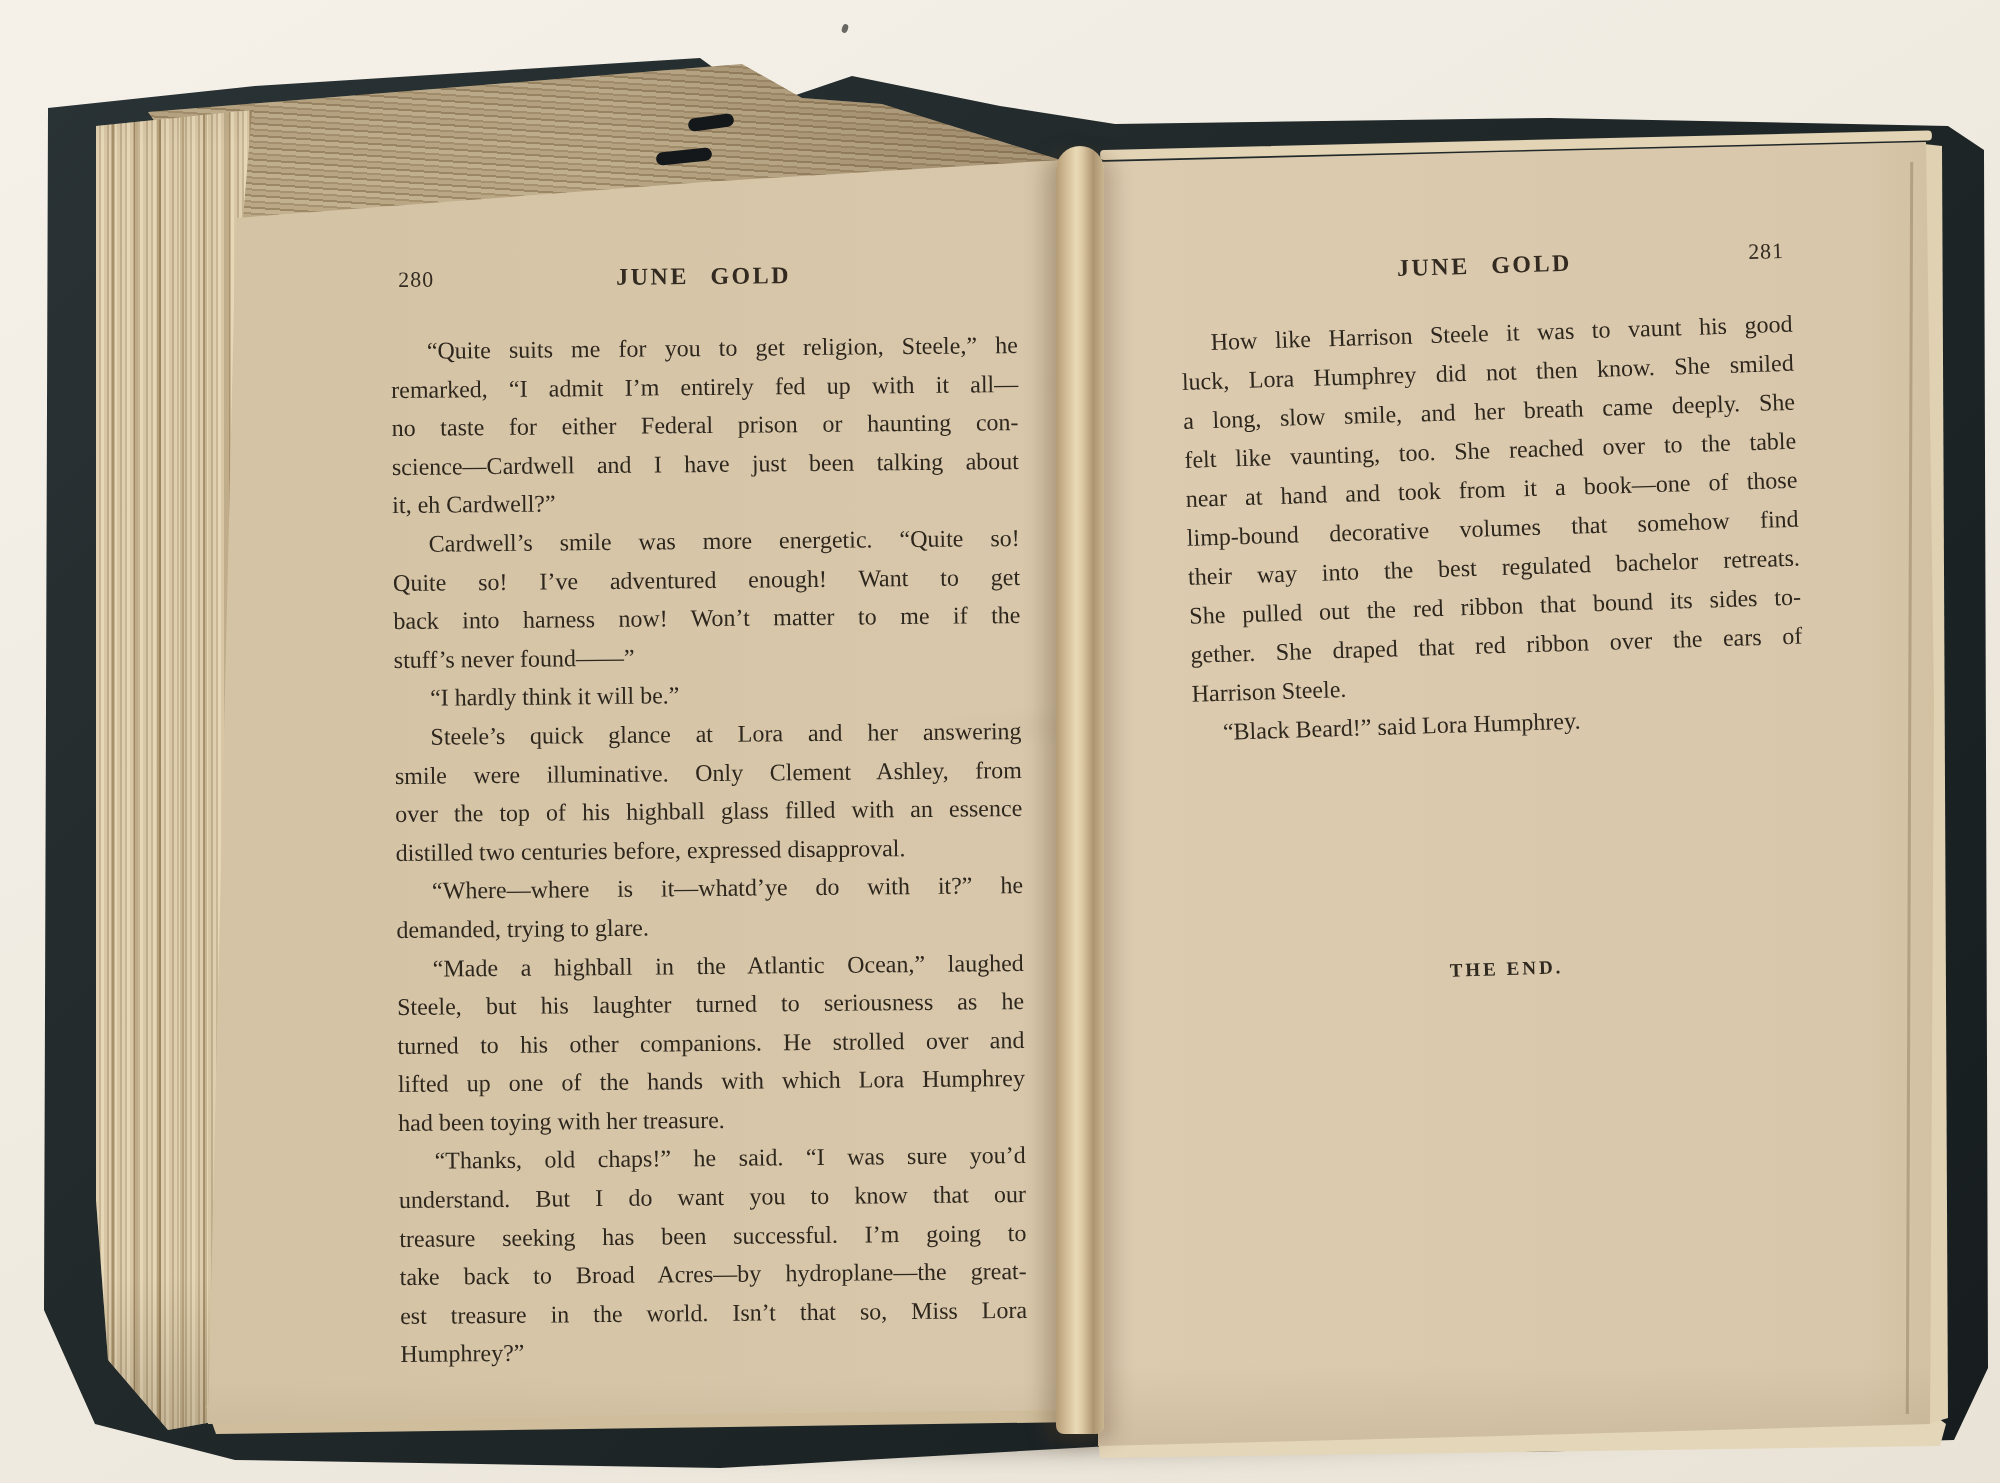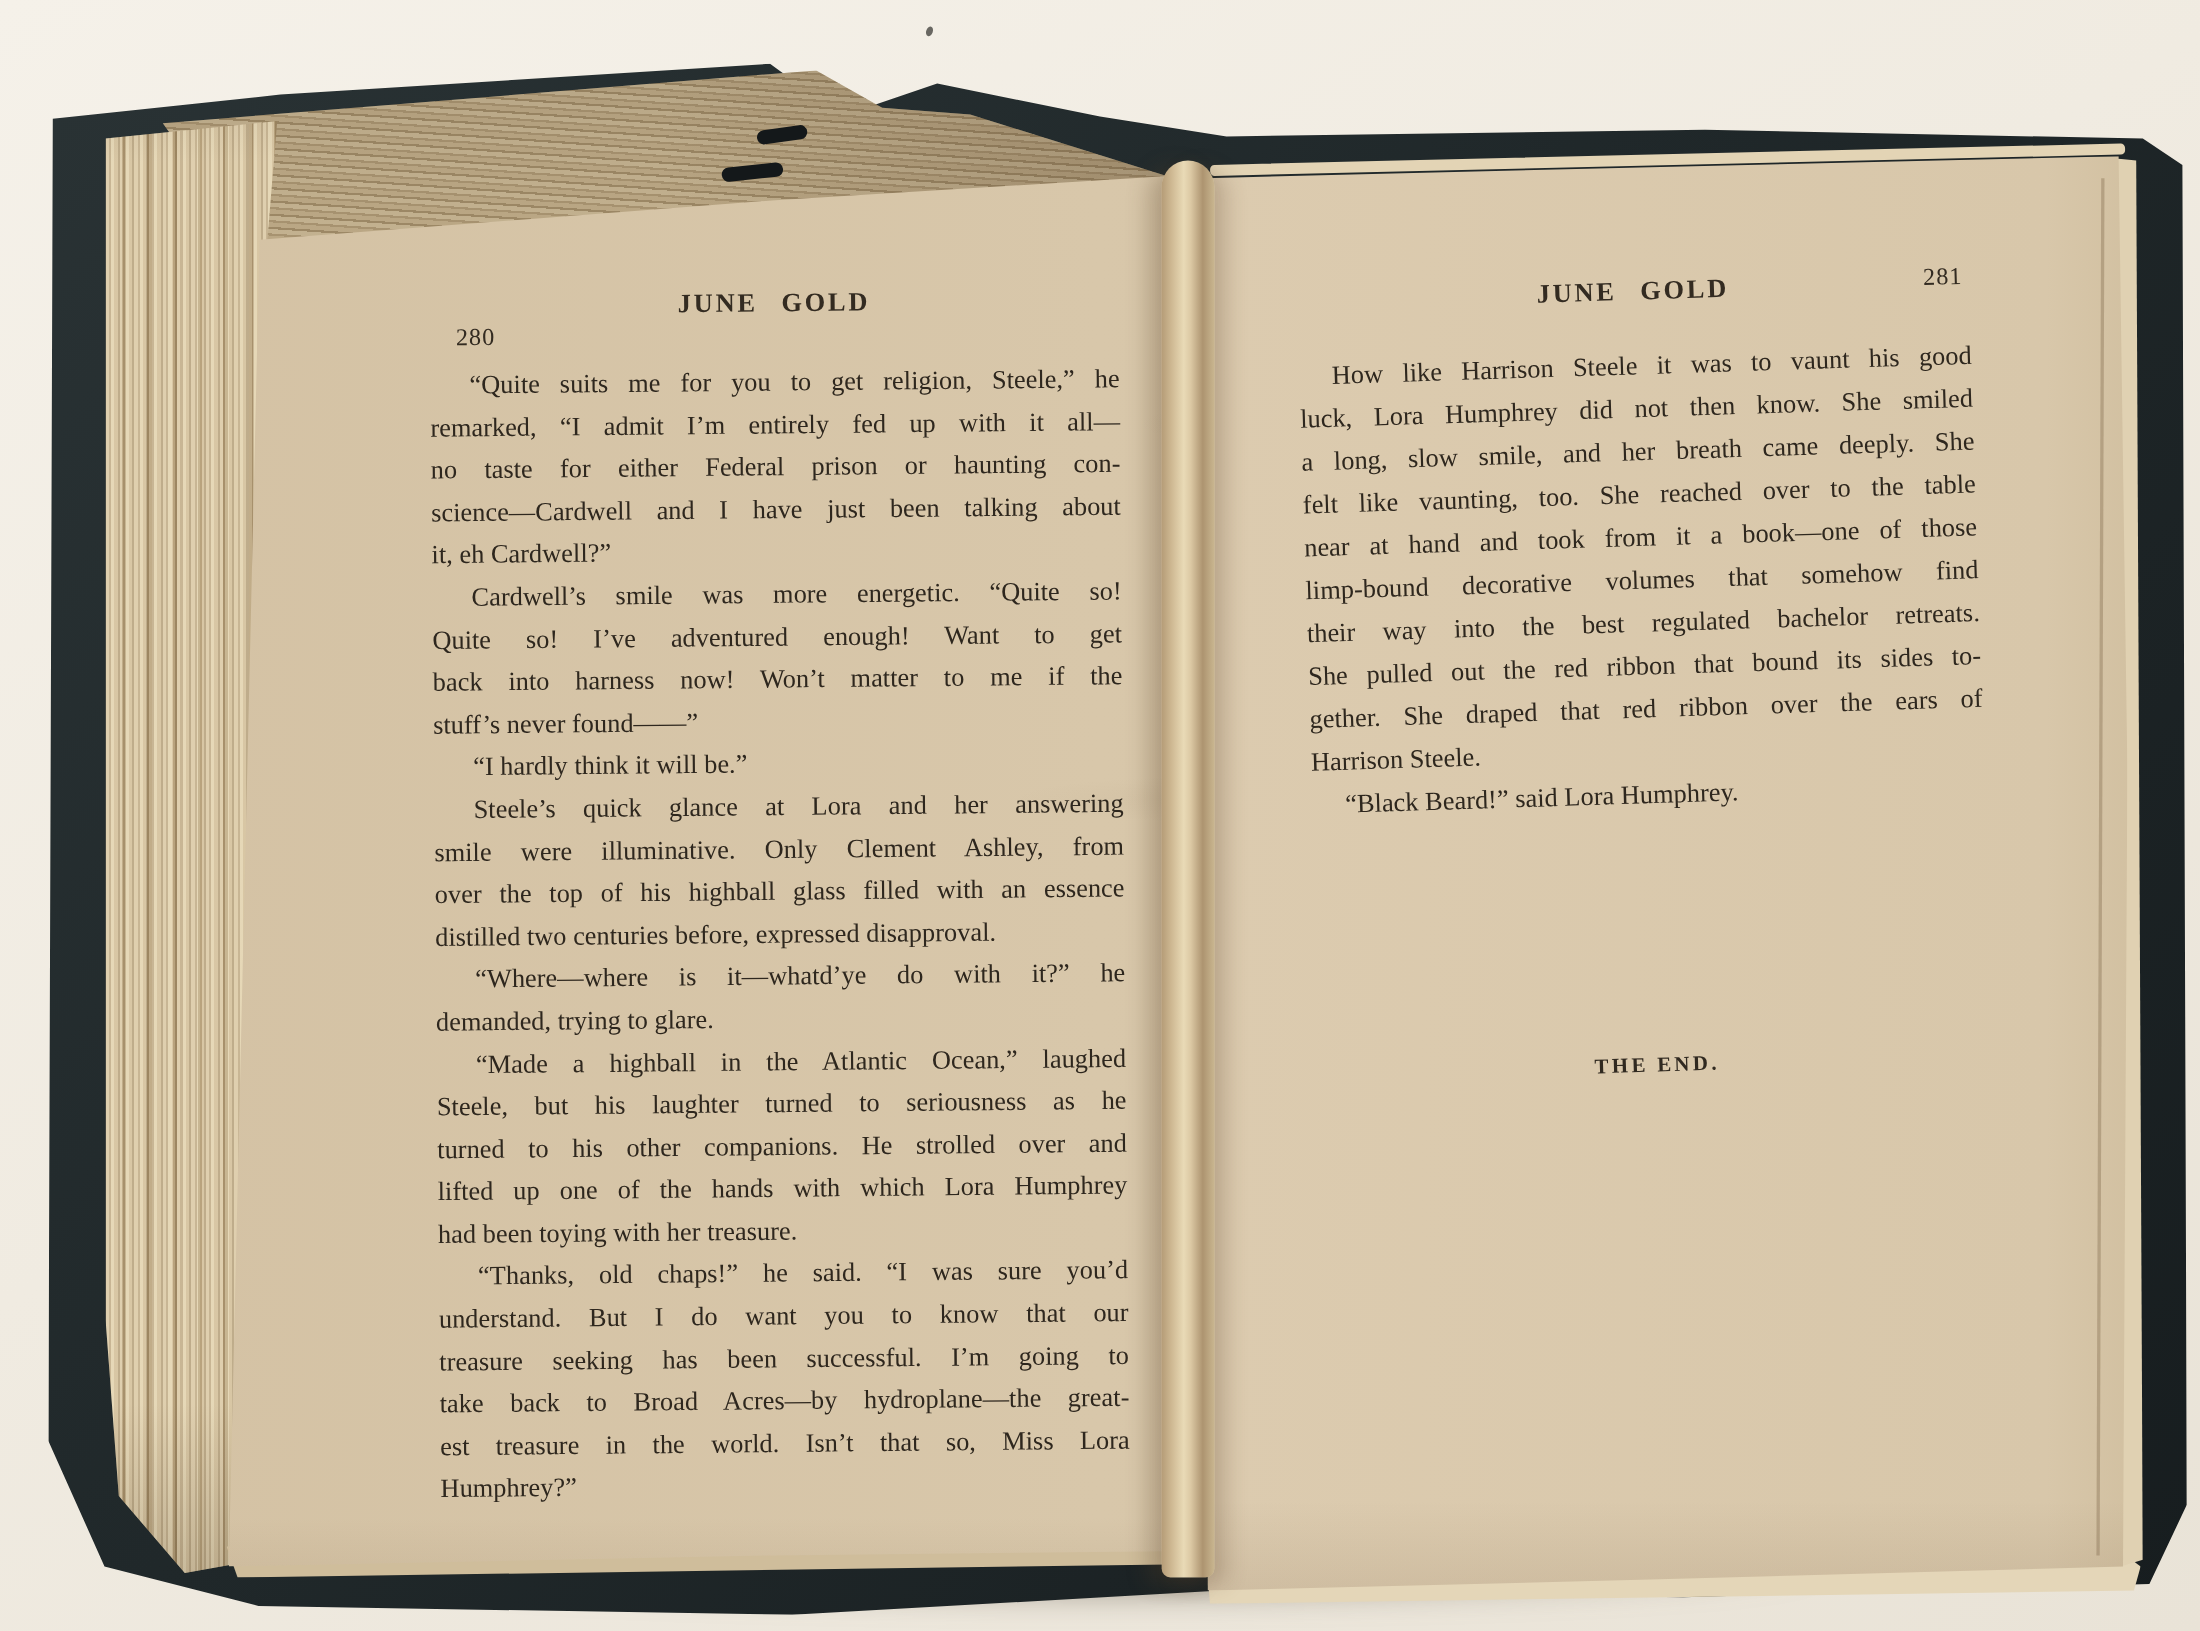--- a/index.html
+++ b/index.html
@@ -87,21 +87,21 @@
   .text-block{position:absolute;color:#2e271e;}
   .text-left{left:390px;top:266px;width:627px;transform:rotate(-.55deg);transform-origin:left top;}
   .text-right{left:1178px;top:256px;width:612px;transform:rotate(-1.8deg);transform-origin:left top;}
   .pg-header{position:relative;height:44px;margin-bottom:22px;color:#332b21;}
   .text-right .pg-header{height:42px;margin-bottom:20px;padding-top:6px;}
   .running-head{
     display:block;text-align:center;font-weight:700;font-size:24px;
     letter-spacing:2.5px;word-spacing:13px;
   }
   .page-num{position:absolute;top:1px;font-size:22px;letter-spacing:1px;}
-  .page-num.pn-left{left:24px;margin-top:27px;}
+  .page-num.pn-left{left:8px;}
   .page-num.pn-right{right:6px;}
   .body-text{font-size:24px;}
   .text-left .body-text{line-height:38.6px;}
   .text-right .body-text{line-height:39px;}
   .ln{text-align:justify;text-align-last:justify;text-justify:inter-word;}
   .ln.last{text-align-last:left;}
   .text-left .ln.in{text-indent:36px;}
   .text-right .ln.in{text-indent:30px;}
   .the-end{
     margin-top:215px;text-align:center;font-weight:700;font-size:19px;

